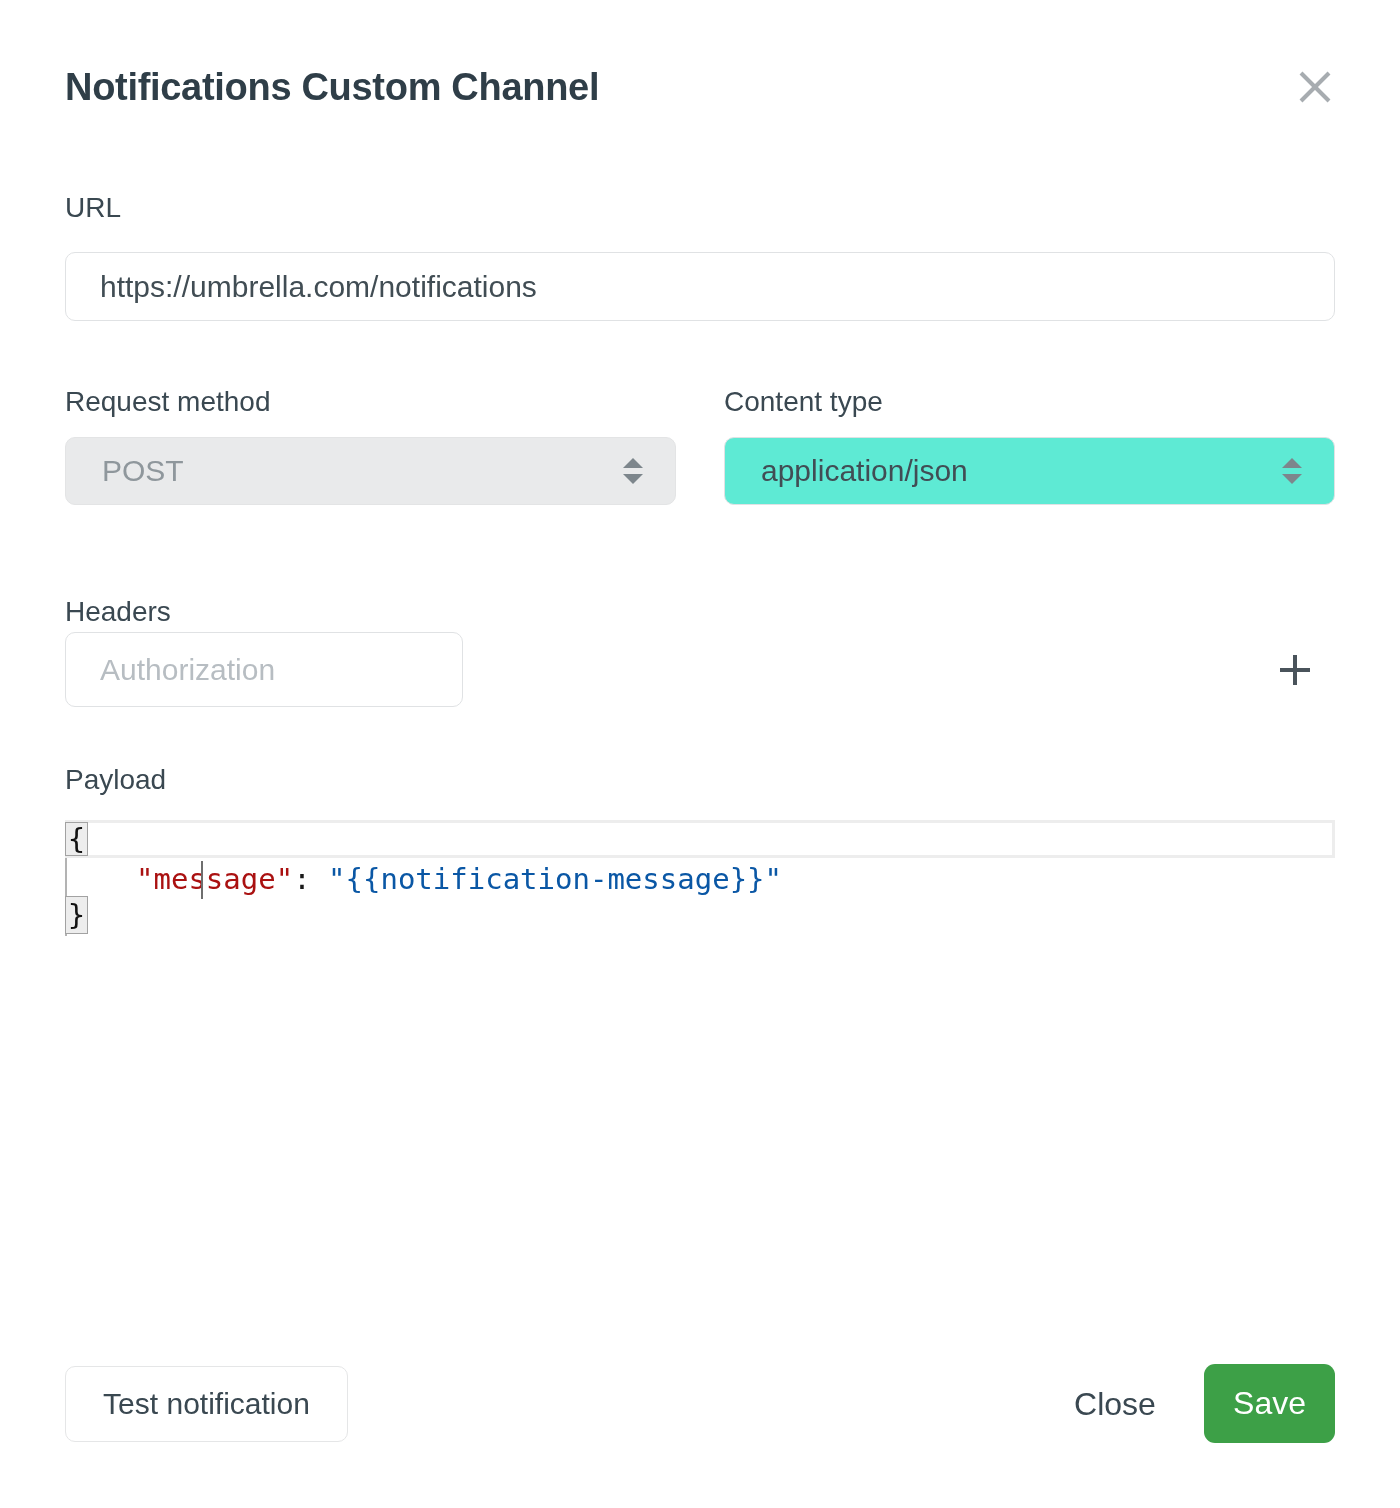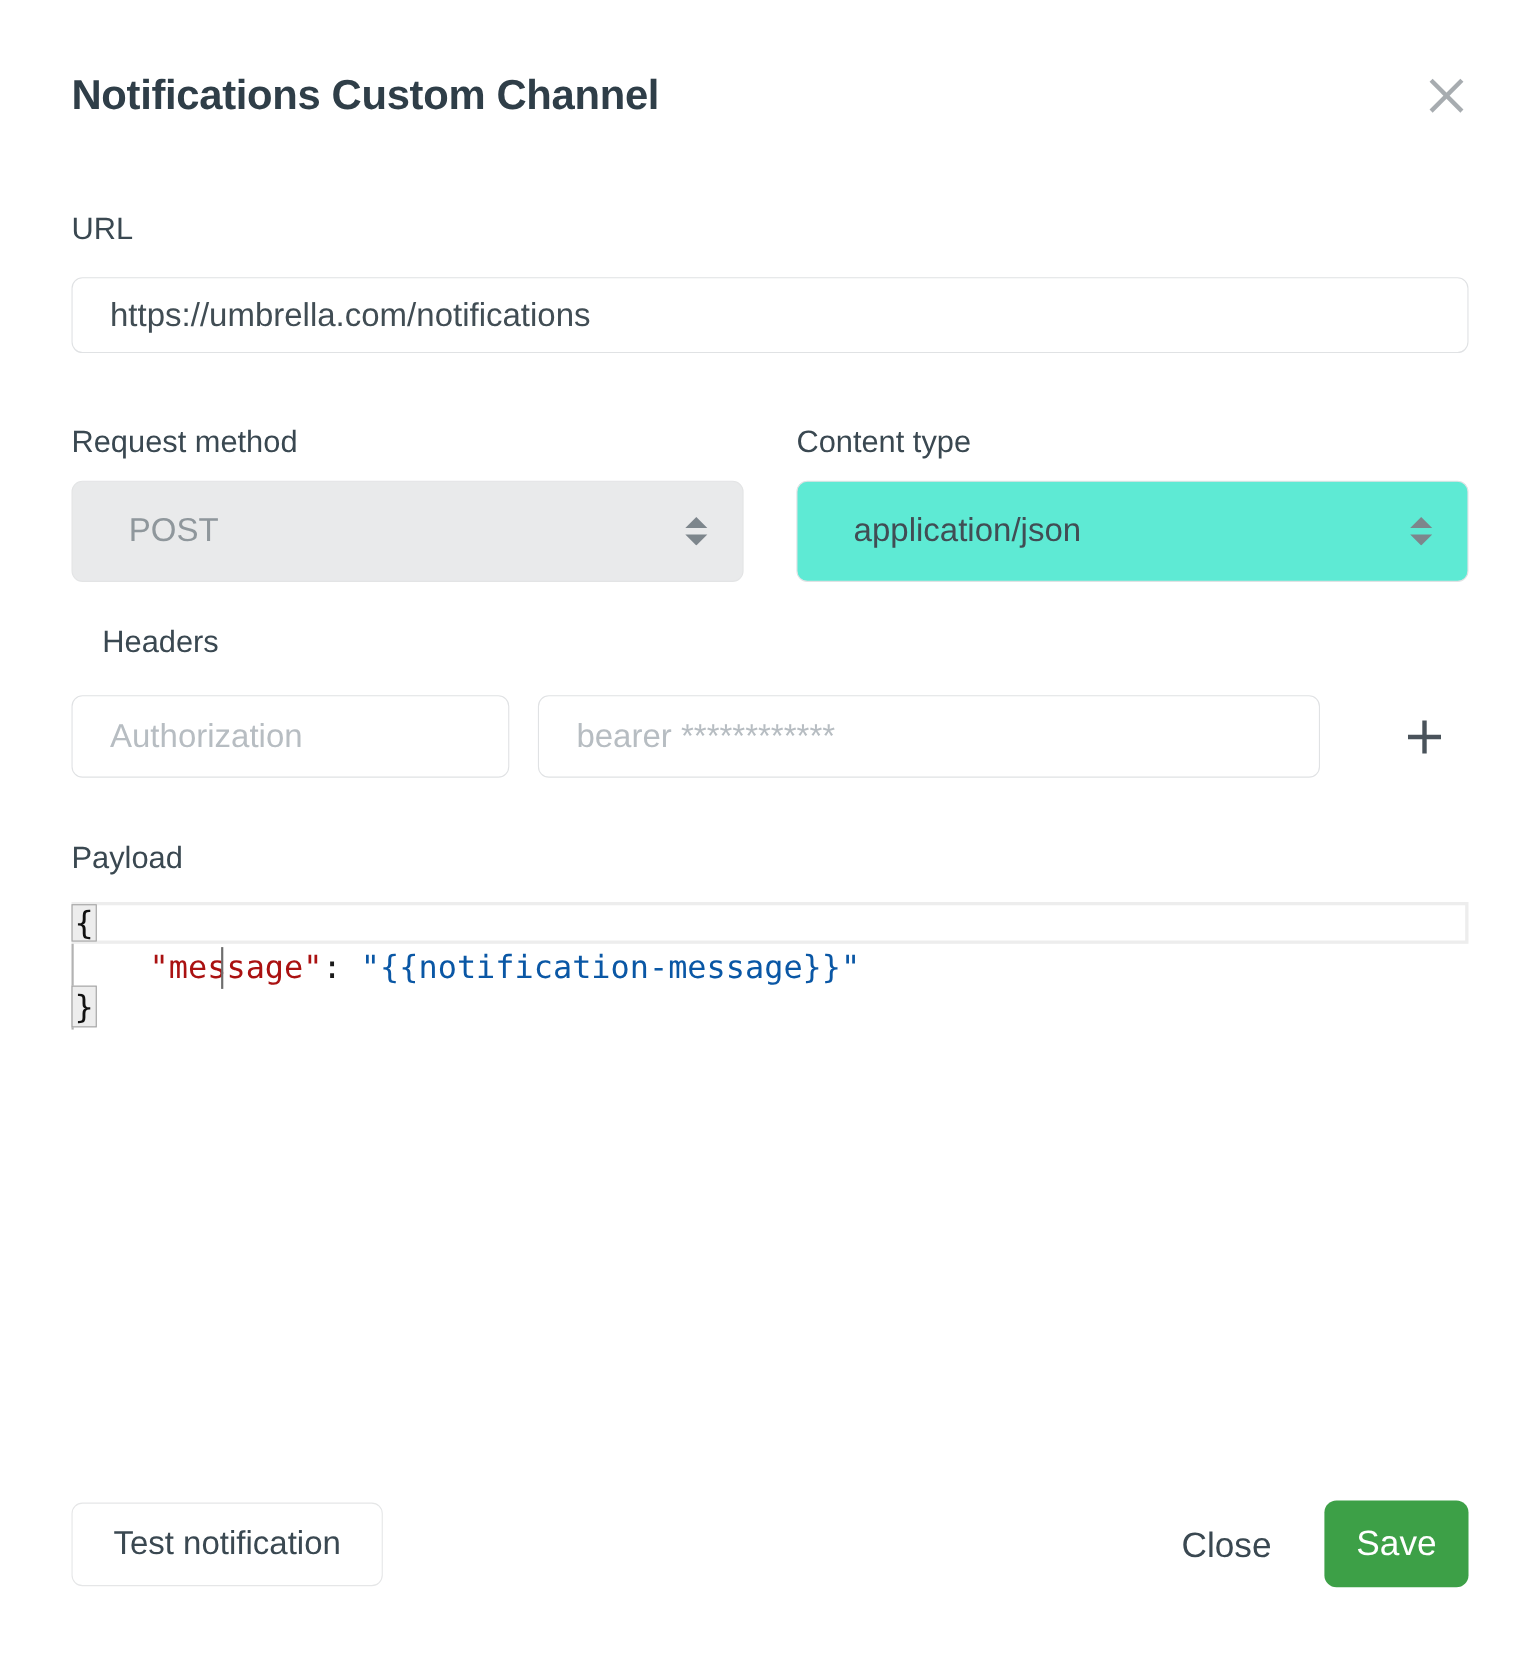--- a/index.html
+++ b/index.html
@@ -25,39 +25,39 @@
     cursor: pointer; background: none; border: none; padding: 0;
   }
 
   .field-label {
     position: absolute; left: 65px;
     font-size: 28px; color: #3a4851; font-weight: normal;
   }
   .lbl-url { top: 192px; }
   .lbl-method { top: 386px; }
   .lbl-content { top: 386px; left: 724px; }
-  .lbl-headers { top: 568px; margin-left: 28px; }
+  .lbl-headers { top: 596px; }
   .lbl-payload { top: 764px; }
 
   .text-input {
     position: absolute; box-sizing: border-box;
     border: 1px solid #e0e2e4; border-radius: 10px;
     font-family: "Liberation Sans", sans-serif;
     font-size: 30px; color: #414d54;
     padding: 0 34px; background: #fff; outline: none;
   }
   .text-input::placeholder { color: #b7bdc2; opacity: 1; }
 
   .url-input { left: 65px; top: 252px; width: 1270px; height: 69px; }
 
   .select-box {
-    position: absolute; top: 437px; height: 92px;
+    position: absolute; top: 437px; height: 68px;
     box-sizing: border-box; border-radius: 10px;
     display: flex; align-items: center;
-    padding: 0 51px; font-size: 30px; cursor: pointer;
+    padding: 0 36px; font-size: 30px; cursor: pointer;
   }
   .select-method {
     left: 65px; width: 611px;
     background: #e9eaeb; border: 1px solid #e3e4e5; color: #8f979c;
     cursor: default;
   }
   .select-content {
     left: 724px; width: 611px;
     background: #5eead4; border: 1px solid #e0e2e4; color: #414d54;
   }
@@ -161,21 +161,20 @@
   <div class="select-box select-content">
     <span>application/json</span>
     <svg class="select-arrows" viewBox="0 0 24 26">
       <polygon points="12,0 22,10 2,10" fill="#7d868c"></polygon>
       <polygon points="12,26 22,16 2,16" fill="#7d868c"></polygon>
     </svg>
   </div>
 
   <div class="field-label lbl-headers">Headers</div>
   <input class="text-input header-name-input" type="text" placeholder="Authorization" style="">
-  <input class="text-input header-value-input" type="text" placeholder="bearer ************" style="">
   <button class="add-header-btn" aria-label="Add header">
     <svg width="38" height="38" viewBox="0 0 38 38">
       <line x1="19" y1="4" x2="19" y2="34" stroke="#4a535b" stroke-width="4"></line>
       <line x1="4" y1="19" x2="34" y2="19" stroke="#4a535b" stroke-width="4"></line>
     </svg>
   </button>
 
   <div class="field-label lbl-payload">Payload</div>
   <div class="code-editor">
     <div class="code-line1-box"></div>

